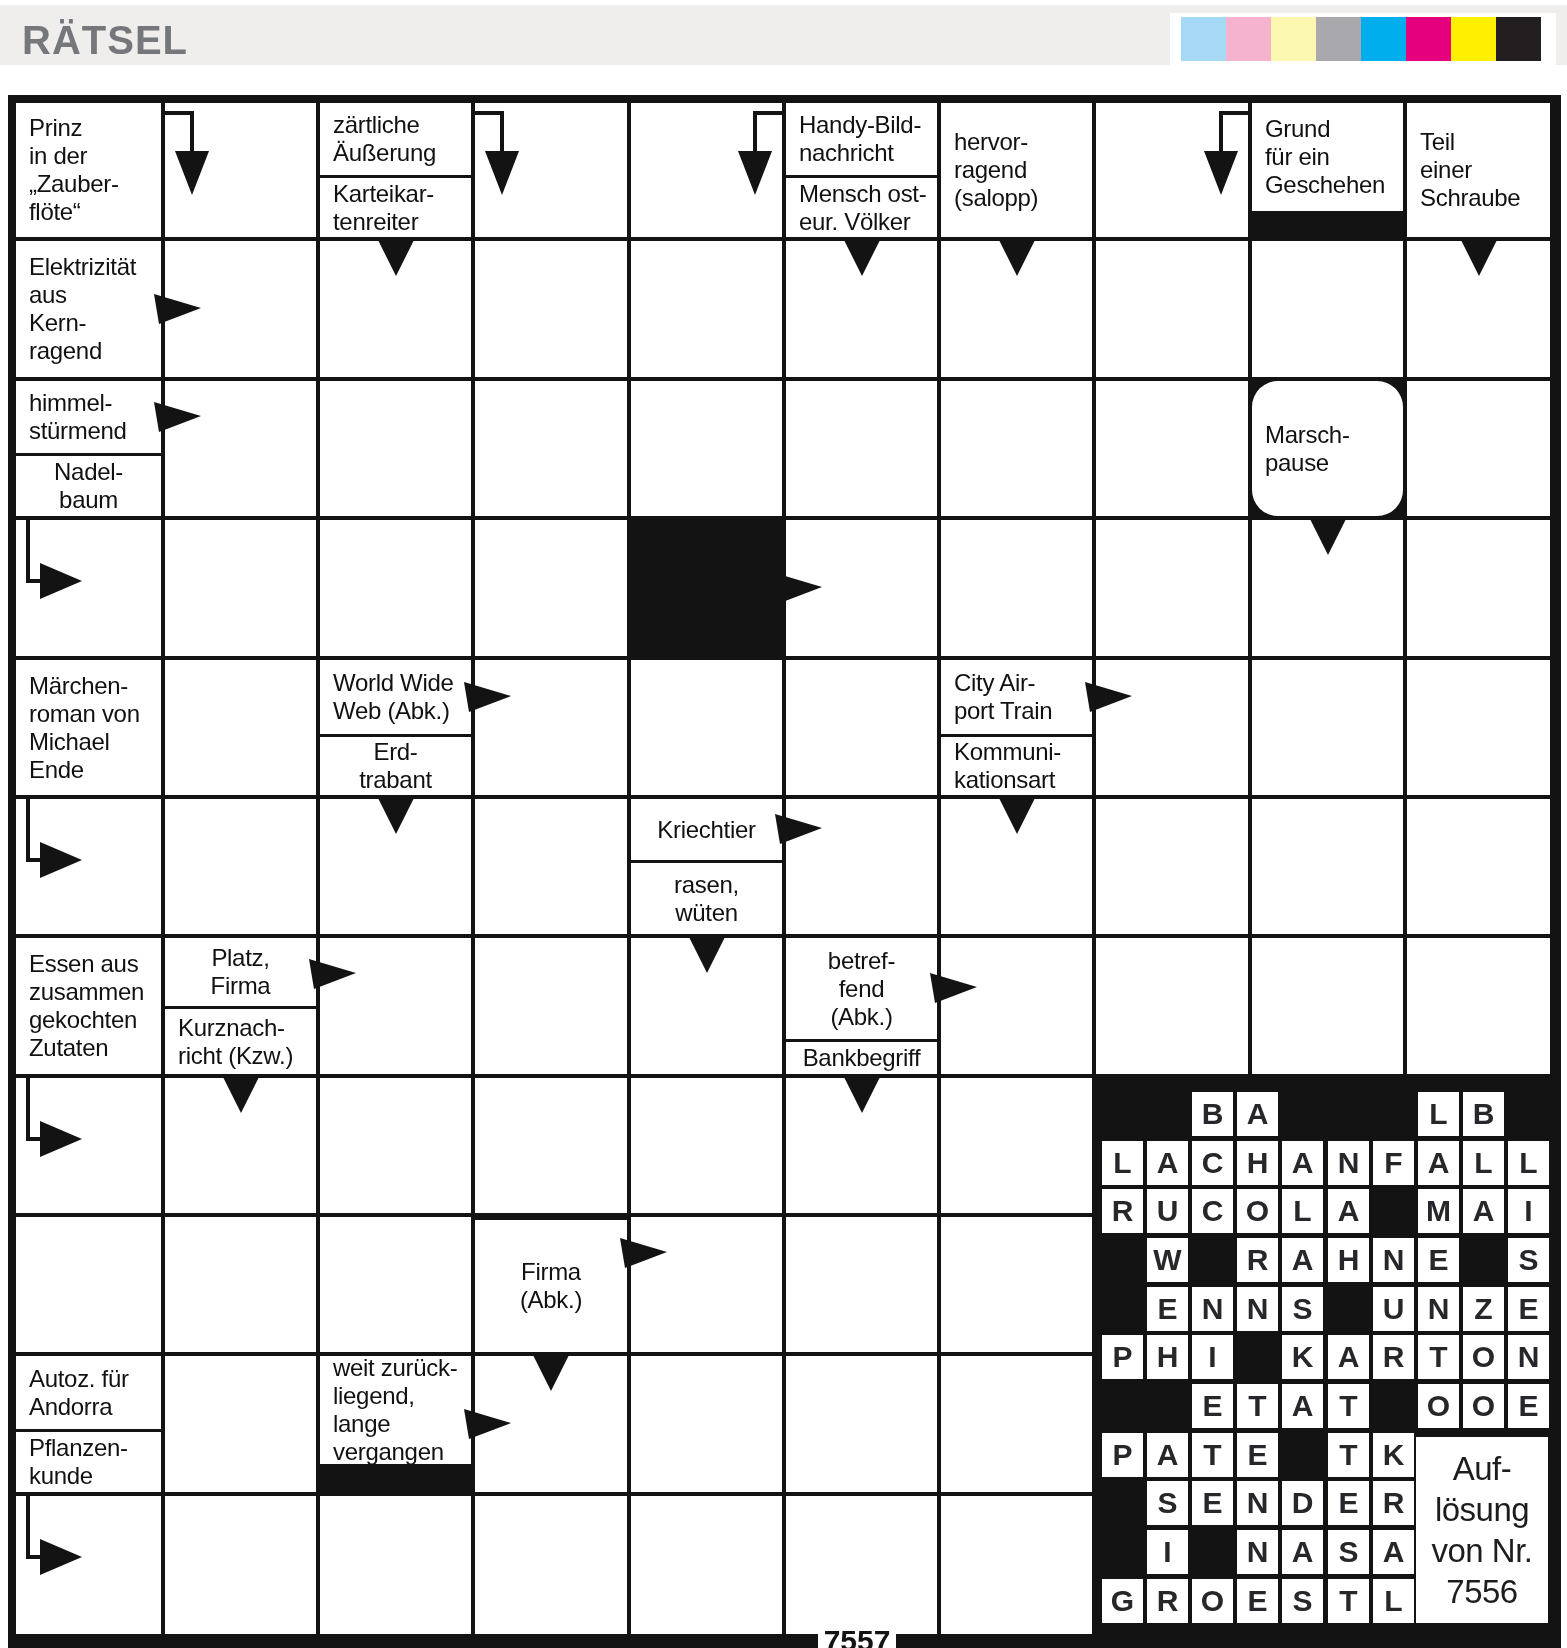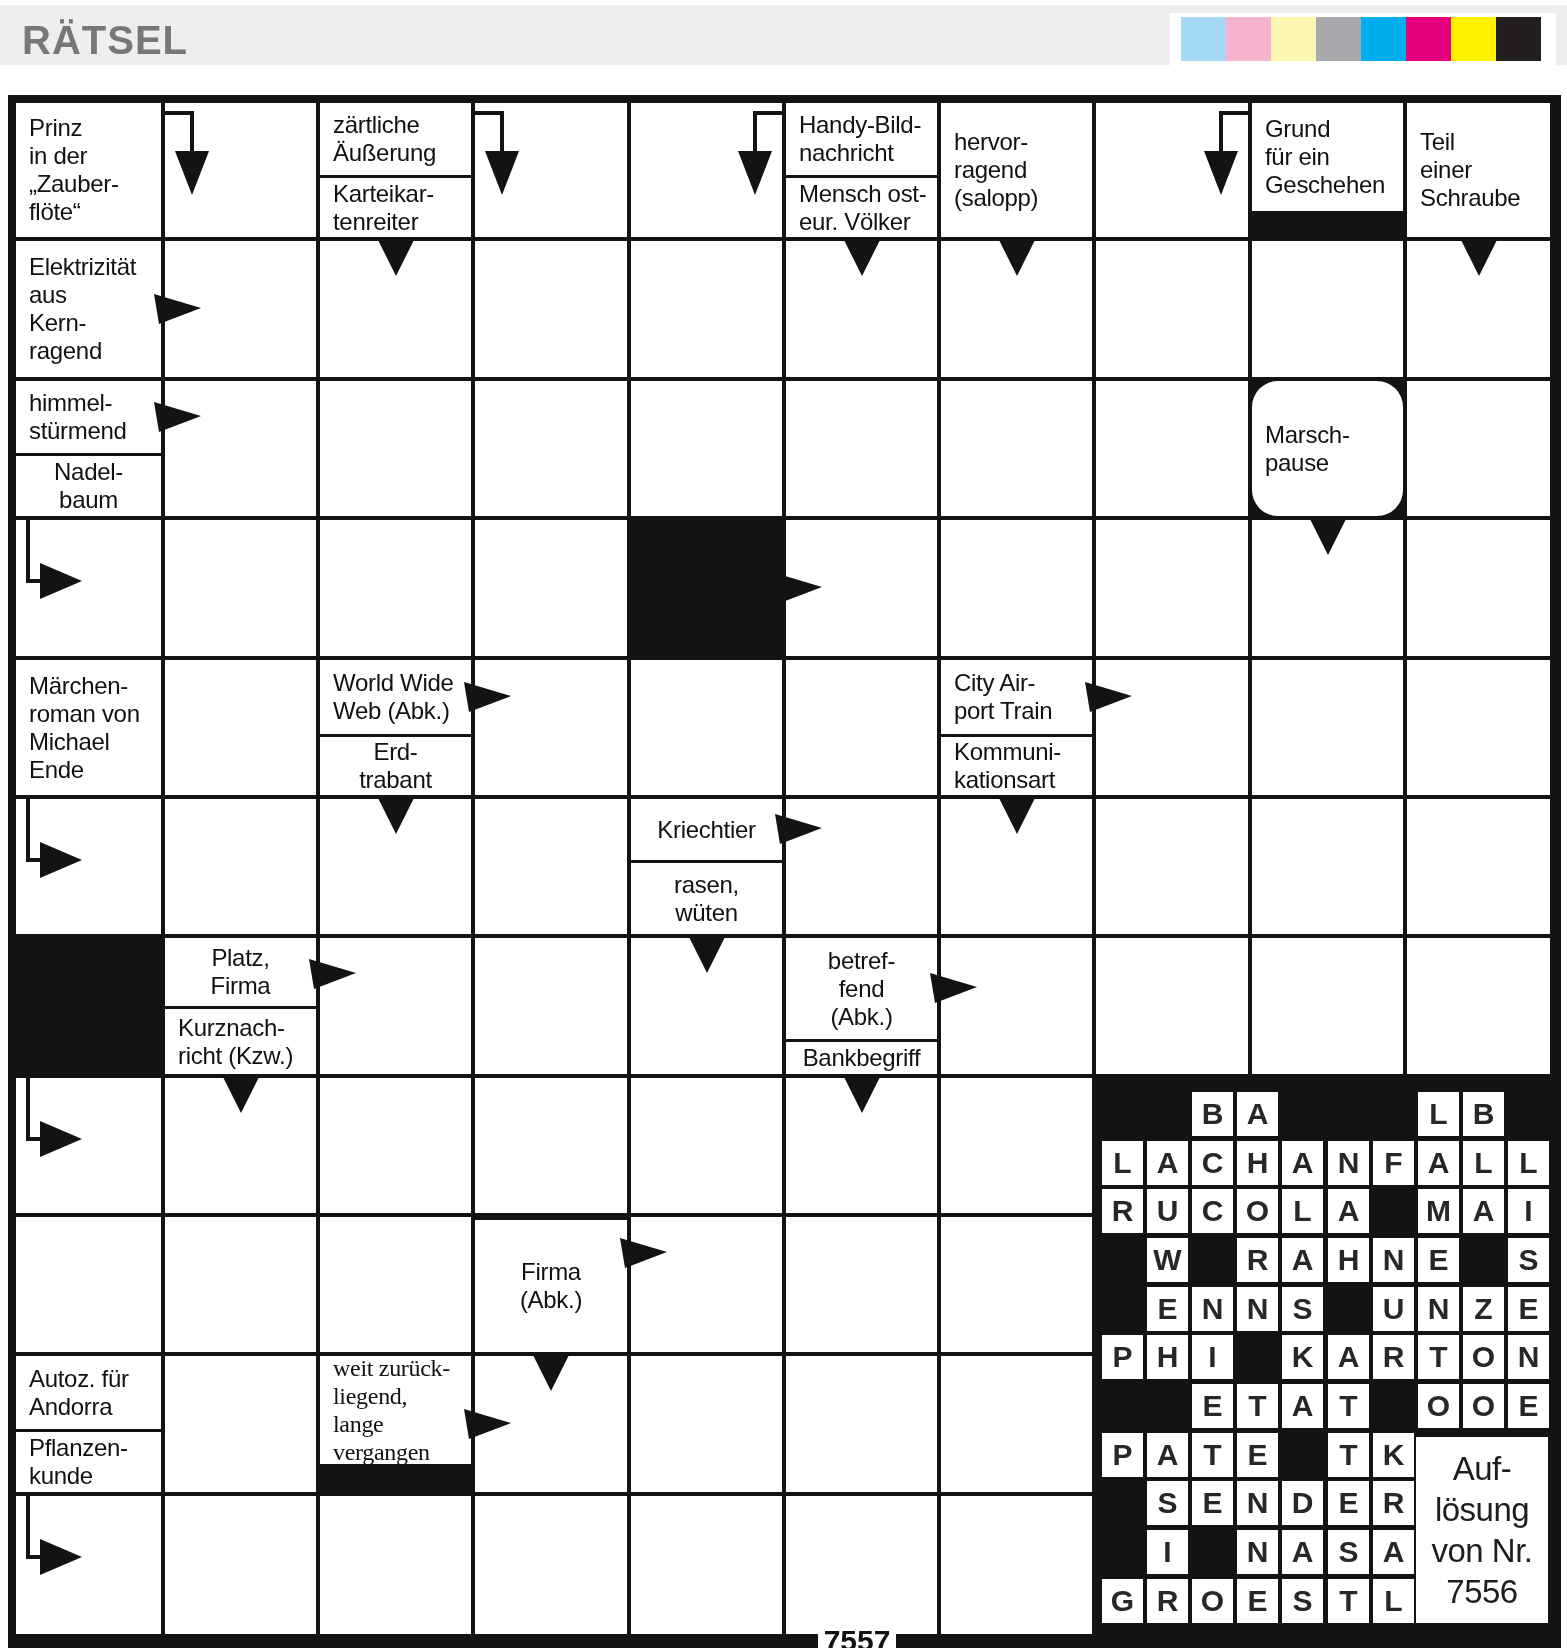--- a/index.html
+++ b/index.html
@@ -164,20 +164,26 @@
     <div class="cell clue" style="left: 631px; top: 799px; width: 151px; height: 135px;">
       <div class="part center" style="height: 61px;">Kriechtier</div>
       <div class="part center second">rasen,
 wüten</div>
     </div>
     <div class="cell" style="left: 786px; top: 799px; width: 151px; height: 135px;"></div>
     <div class="cell" style="left: 941px; top: 799px; width: 151px; height: 135px;"></div>
     <div class="cell" style="left: 1096px; top: 799px; width: 152px; height: 135px;"></div>
     <div class="cell" style="left: 1252px; top: 799px; width: 151px; height: 135px;"></div>
     <div class="cell" style="left: 1407px; top: 799px; width: 143px; height: 135px;"></div>
+    <div class="cell clue" style="left: 16px; top: 938px; width: 145px; height: 136px;">
+      <div class="part single">Essen aus
+zusammen
+gekochten
+Zutaten</div>
+    </div>
     <div class="cell clue" style="left: 165px; top: 938px; width: 151px; height: 136px;">
       <div class="part center" style="height: 68px;">Platz,
 Firma</div>
       <div class="part second">Kurznach-
 richt (Kzw.)</div>
     </div>
     <div class="cell" style="left: 320px; top: 938px; width: 151px; height: 136px;"></div>
     <div class="cell" style="left: 475px; top: 938px; width: 152px; height: 136px;"></div>
     <div class="cell" style="left: 631px; top: 938px; width: 151px; height: 136px;"></div>
     <div class="cell clue" style="left: 786px; top: 938px; width: 151px; height: 136px;">
@@ -207,21 +213,21 @@
     <div class="cell" style="left: 631px; top: 1217px; width: 151px; height: 135px;"></div>
     <div class="cell" style="left: 786px; top: 1217px; width: 151px; height: 135px;"></div>
     <div class="cell" style="left: 941px; top: 1217px; width: 151px; height: 135px;"></div>
     <div class="cell clue" style="left: 16px; top: 1356px; width: 145px; height: 136px;">
       <div class="part" style="height: 73px;">Autoz. für
 Andorra</div>
       <div class="part second">Pflanzen-
 kunde</div>
     </div>
     <div class="cell" style="left: 165px; top: 1356px; width: 151px; height: 136px;"></div>
-    <div class="cell clue" style="left: 320px; top: 1356px; width: 151px; height: 108px; font-family: Liberation Serif, serif;">
+    <div class="cell clue" style="left: 320px; top: 1356px; width: 151px; height: 108px;">
       <div class="part single">weit zurück-
 liegend,
 lange
 vergangen</div>
     </div>
     <div class="cell" style="left: 475px; top: 1356px; width: 152px; height: 136px;"></div>
     <div class="cell" style="left: 631px; top: 1356px; width: 151px; height: 136px;"></div>
     <div class="cell" style="left: 786px; top: 1356px; width: 151px; height: 136px;"></div>
     <div class="cell" style="left: 941px; top: 1356px; width: 151px; height: 136px;"></div>
     <div class="cell" style="left: 16px; top: 1496px; width: 145px; height: 138px;"></div>

